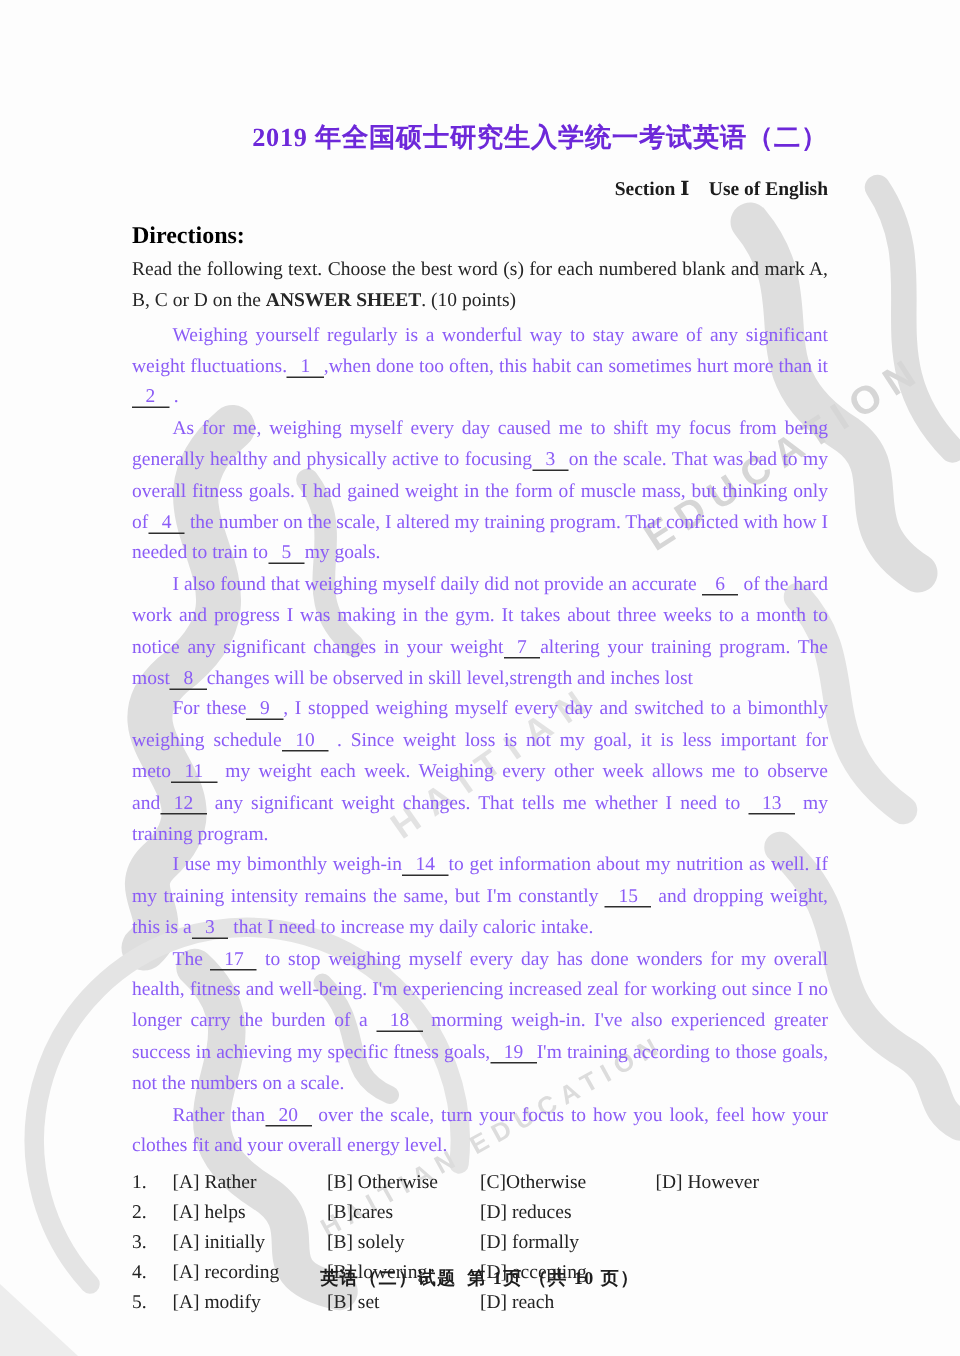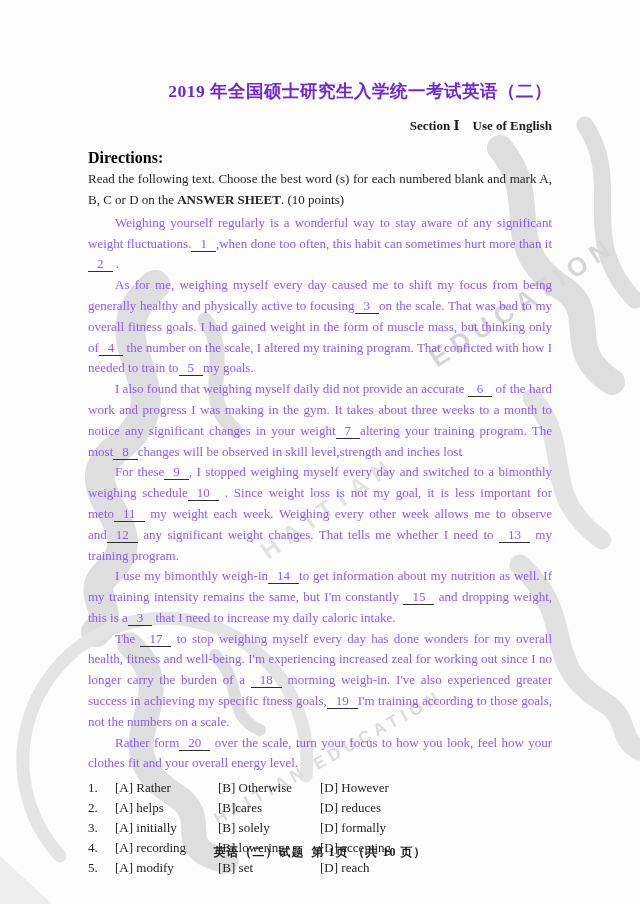--- a/index.html
+++ b/index.html
@@ -69,28 +69,29 @@
     <p class="dir-label">Directions:</p>
     <p class="dir-text"><span>Read the following text. Choose the best word (s) for each numbered blank and mark A, B, C or D on the </span><span class="b">ANSWER SHEET</span><span>. (10 points)</span></p>
 
     <div class="passage">
         <p class="para"><span>Weighing yourself regularly is a wonderful way to stay aware of any significant weight fluctuations.</span><span class="blank">1</span><span>,when done too often, this habit can sometimes hurt more than it </span><span class="blank">2</span><span> .</span></p>
         <p class="para"><span>As for me, weighing myself every day caused me to shift my focus from being generally healthy and physically active to focusing</span><span class="blank">3</span><span>on the scale. That was bad to my overall fitness goals. I had gained weight in the form of muscle mass, but thinking only of</span><span class="blank">4</span><span> the number on the scale, I altered my training program. That conficted with how I needed to train to</span><span class="blank">5</span><span>my goals.</span></p>
         <p class="para"><span>I also found that weighing myself daily did not provide an accurate </span><span class="blank">6</span><span> of the hard work and progress I was making in the gym. It takes about three weeks to a month to notice any significant changes in your weight</span><span class="blank">7</span><span>altering your training program. The most</span><span class="blank">8</span><span>changes will be observed in skill level,strength and inches lost</span></p>
         <p class="para"><span>For these</span><span class="blank">9</span><span>, I stopped weighing myself every day and switched to a bimonthly weighing schedule</span><span class="blank">10</span><span> . Since weight loss is not my goal, it is less important for meto</span><span class="blank">11</span><span> my weight each week. Weighing every other week allows me to observe and</span><span class="blank">12</span><span> any significant weight changes. That tells me whether I need to </span><span class="blank">13</span><span> my training program.</span></p>
         <p class="para"><span>I use my bimonthly weigh-in</span><span class="blank">14</span><span>to get information about my nutrition as well. If my training intensity remains the same, but I'm constantly </span><span class="blank">15</span><span> and dropping weight, this is a</span><span class="blank">3</span><span> that I need to increase my daily caloric intake.</span></p>
         <p class="para"><span>The </span><span class="blank">17</span><span> to stop weighing myself every day has done wonders for my overall health, fitness and well-being. I'm experiencing increased zeal for working out since I no longer carry the burden of a </span><span class="blank">18</span><span> morming weigh-in. I've also experienced greater success in achieving my specific ftness goals,</span><span class="blank">19</span><span>I'm training according to those goals, not the numbers on a scale.</span></p>
-        <p class="para"><span>Rather form</span><span class="blank">20</span><span> over the scale, turn your focus to how you look, feel how your clothes fit and your overall energy level.</span></p>
+        <p class="para"><span>Rather than</span><span class="blank">20</span><span> over the scale, turn your focus to how you look, feel how your clothes fit and your overall energy level.</span></p>
       </div>
 
     <div class="options">
         <div class="opt-row">
           <span>1.</span>
           <span>[A] Rather</span>
           <span>[B] Otherwise</span>
+          <span>[C]Otherwise</span>
           <span>[D] However</span>
         </div>
         <div class="opt-row">
           <span>2.</span>
           <span>[A] helps</span>
           <span>[B]cares</span>
           <span>[D] reduces</span>
         </div>
         <div class="opt-row">
           <span>3.</span>

